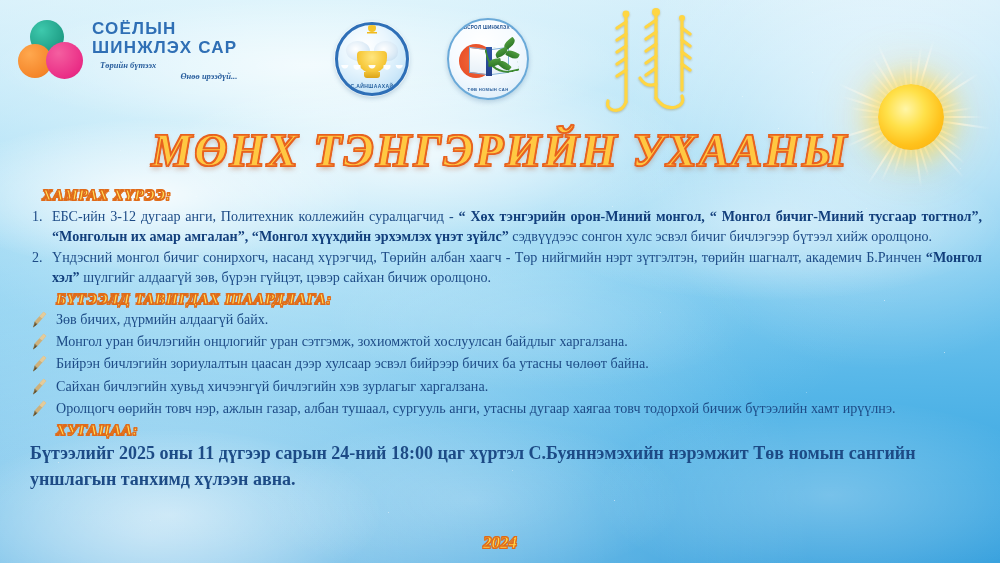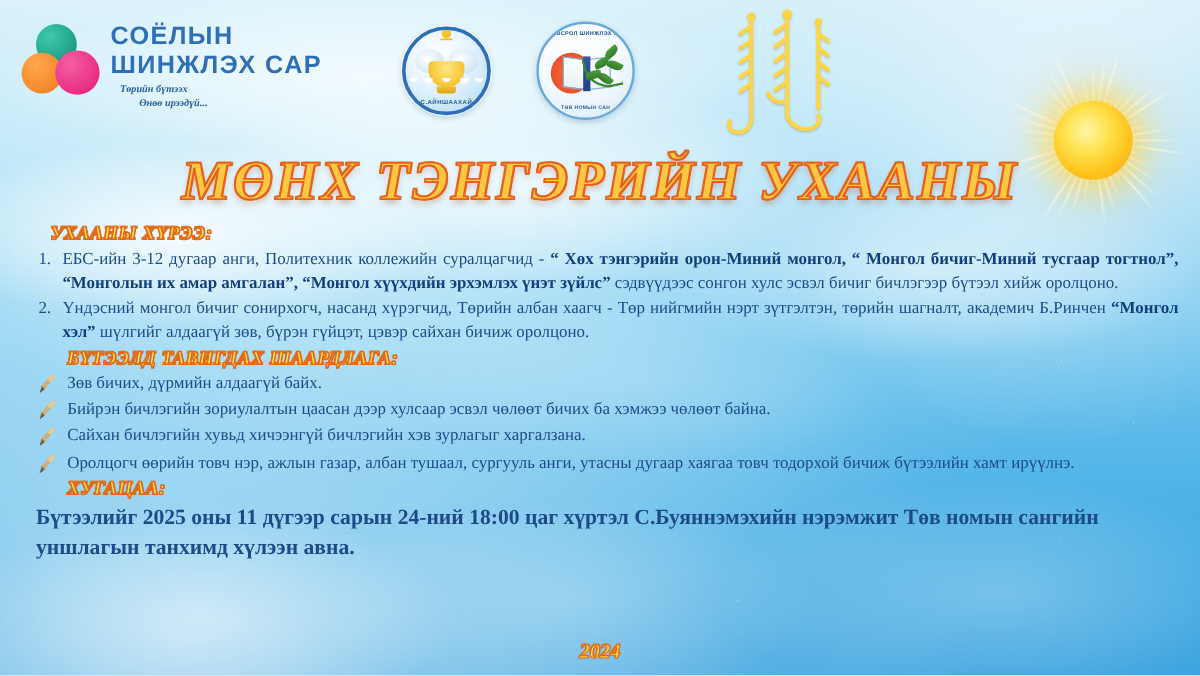--- a/index.html
+++ b/index.html
@@ -49,37 +49,37 @@
                 background: radial-gradient(circle at 34% 30%, #3ec9ad 0%, #1f9e86 70%, #17836f 100%); }
   .dot.orange { left: 2px;  top: 26px; width: 34px; height: 34px;
                 background: radial-gradient(circle at 34% 30%, #ffa84e 0%, #f5862a 70%, #e2741c 100%); }
   .dot.pink   { left: 30px; top: 24px; width: 37px; height: 37px;
                 background: radial-gradient(circle at 34% 30%, #f45fa0 0%, #ea2d86 70%, #d41f74 100%); }
 
   .brand-text { margin-left: 6px; padding-top: 1px; }
   .brand-line {
     font-family: "Liberation Sans", sans-serif;
     font-weight: 700;
-    font-size: 21px;
+    font-size: 17px;
     letter-spacing: 1.2px;
     color: #2f6fb5;
     line-height: 1.12;
     white-space: nowrap;
   }
   .brand-tagline {
     font-family: "Liberation Serif", serif;
     font-style: italic;
     font-weight: 700;
     font-size: 8.5px;
     color: #2a5f9e;
     line-height: 1.28;
     margin-top: 3px;
     margin-left: 8px;
   }
-  .brand-tagline .t2 { display: block; margin-left: 16px; }
+  .brand-tagline .t2 { display: block; margin-left: 16px; text-align: right; }
 
   
   .emblem { position: absolute; border-radius: 50%; }
 
   .emblem-a { left: 335px; top: 22px; width: 74px; height: 74px;
     background: radial-gradient(circle at 40% 32%, #ffffff 0%, #e9f6fe 38%, #cfe9fa 66%, #a9d4f1 100%);
     border: 3px solid #2e6fb7;
     box-shadow: 0 0 0 1px rgba(255,255,255,.6), 0 2px 5px rgba(20,70,120,.25);
     overflow: hidden;
   }
@@ -442,40 +442,46 @@
         <div class="ray" style="height: 62px; transform: translate(-50%, 0px) rotate(343.636deg);"></div>
         <div class="ray" style="height: 71px; transform: translate(-50%, 0px) rotate(351.818deg);"></div>
       </div>
     <div class="sun-core"></div>
   </div>
 
   <div class="title">МӨНХ ТЭНГЭРИЙН УХААНЫ</div>
 
   <div class="content">
 
-    <div class="section-head">УХААНЫ ХҮРЭЭ:</div>
+    <div class="section-head">ХАМРАХ ХҮРЭЭ:</div>
     <ol class="numlist" id="scope-list">
         <li><span class="num">1.</span><span>ЕБС-ийн 3-12 дугаар анги, Политехник коллежийн суралцагчид - </span><span class="b">“ Хөх тэнгэрийн орон-Миний монгол, “ Монгол бичиг-Миний тусгаар тогтнол”, “Монголын их амар амгалан”, “Монгол хүүхдийн эрхэмлэх үнэт зүйлс”</span><span> сэдвүүдээс сонгон хулс эсвэл бичиг бичлэгээр бүтээл хийж оролцоно.</span></li>
         <li><span class="num">2.</span><span>Үндэсний монгол бичиг сонирхогч, насанд хүрэгчид, Төрийн албан хаагч - Төр нийгмийн нэрт зүтгэлтэн, төрийн шагналт, академич Б.Ринчен </span><span class="b">“Монгол хэл”</span><span> шүлгийг алдаагүй зөв, бүрэн гүйцэт, цэвэр сайхан бичиж оролцоно.</span></li>
       </ol>
 
     <div class="section-head head2">БҮТЭЭЛД ТАВИГДАХ ШААРДЛАГА:</div>
     <ul class="checklist" id="req-list">
         <li><svg viewBox="0 0 15 17" class="brush-icon">
             <path d="M11.6 0.8 L14.2 3.0 L5.6 12.9 L2.6 10.4 Z" fill="#cdb07a"></path>
             <path d="M11.6 0.8 L14.2 3.0 L10.2 7.6 L7.4 5.2 Z" fill="#e3cb9b"></path>
             <path d="M5.6 12.9 L2.6 10.4 L1.0 16.4 Z" fill="#8a7347"></path>
             <path d="M4.6 13.7 L3.4 12.6 L1.0 16.4 Z" fill="#5e4c2c"></path>
           </svg><span>Зөв бичих, дүрмийн алдаагүй байх.</span></li>
         <li><svg viewBox="0 0 15 17" class="brush-icon">
             <path d="M11.6 0.8 L14.2 3.0 L5.6 12.9 L2.6 10.4 Z" fill="#cdb07a"></path>
             <path d="M11.6 0.8 L14.2 3.0 L10.2 7.6 L7.4 5.2 Z" fill="#e3cb9b"></path>
             <path d="M5.6 12.9 L2.6 10.4 L1.0 16.4 Z" fill="#8a7347"></path>
             <path d="M4.6 13.7 L3.4 12.6 L1.0 16.4 Z" fill="#5e4c2c"></path>
-          </svg><span>Бийрэн бичлэгийн зориулалтын цаасан дээр хулсаар эсвэл чөлөөт бичих ба хэмжээ чөлөөт байна.</span></li>
+          </svg><span>Монгол уран бичлэгийн онцлогийг уран сэтгэмж, зохиомжтой хослуулсан байдлыг харгалзана.</span></li>
+        <li><svg viewBox="0 0 15 17" class="brush-icon">
+            <path d="M11.6 0.8 L14.2 3.0 L5.6 12.9 L2.6 10.4 Z" fill="#cdb07a"></path>
+            <path d="M11.6 0.8 L14.2 3.0 L10.2 7.6 L7.4 5.2 Z" fill="#e3cb9b"></path>
+            <path d="M5.6 12.9 L2.6 10.4 L1.0 16.4 Z" fill="#8a7347"></path>
+            <path d="M4.6 13.7 L3.4 12.6 L1.0 16.4 Z" fill="#5e4c2c"></path>
+          </svg><span>Бийрэн бичлэгийн зориулалтын цаасан дээр хулсаар эсвэл бийрээр бичих ба утасны чөлөөт байна.</span></li>
         <li><svg viewBox="0 0 15 17" class="brush-icon">
             <path d="M11.6 0.8 L14.2 3.0 L5.6 12.9 L2.6 10.4 Z" fill="#cdb07a"></path>
             <path d="M11.6 0.8 L14.2 3.0 L10.2 7.6 L7.4 5.2 Z" fill="#e3cb9b"></path>
             <path d="M5.6 12.9 L2.6 10.4 L1.0 16.4 Z" fill="#8a7347"></path>
             <path d="M4.6 13.7 L3.4 12.6 L1.0 16.4 Z" fill="#5e4c2c"></path>
           </svg><span>Сайхан бичлэгийн хувьд хичээнгүй бичлэгийн хэв зурлагыг харгалзана.</span></li>
         <li><svg viewBox="0 0 15 17" class="brush-icon">
             <path d="M11.6 0.8 L14.2 3.0 L5.6 12.9 L2.6 10.4 Z" fill="#cdb07a"></path>
             <path d="M11.6 0.8 L14.2 3.0 L10.2 7.6 L7.4 5.2 Z" fill="#e3cb9b"></path>
             <path d="M5.6 12.9 L2.6 10.4 L1.0 16.4 Z" fill="#8a7347"></path>

